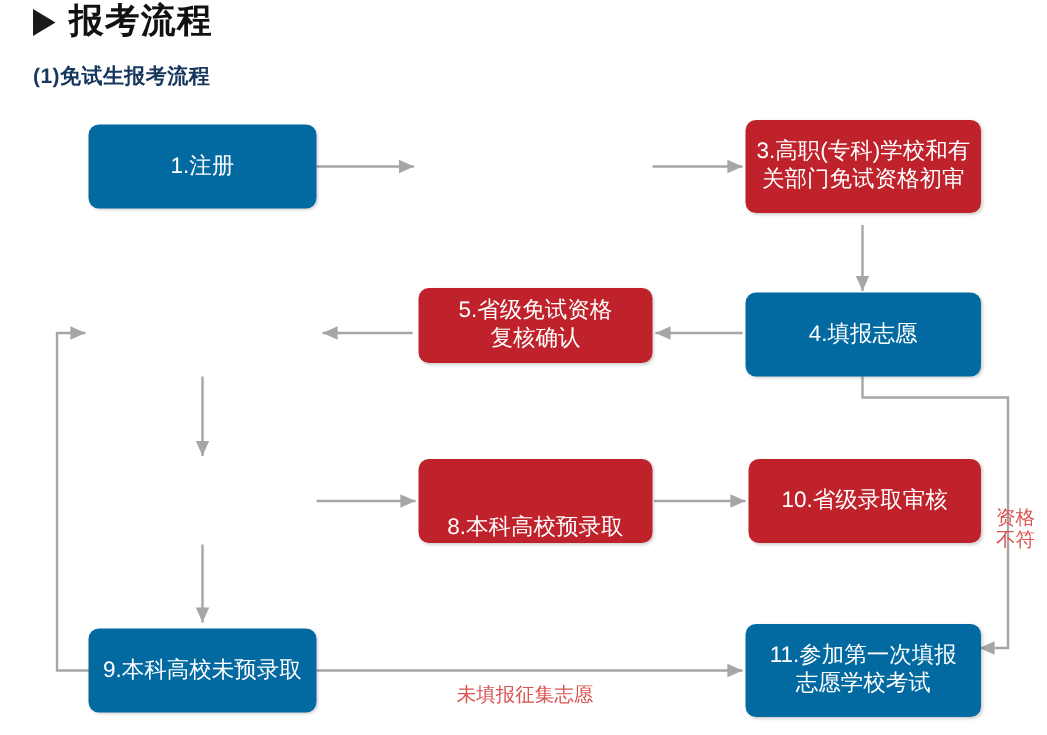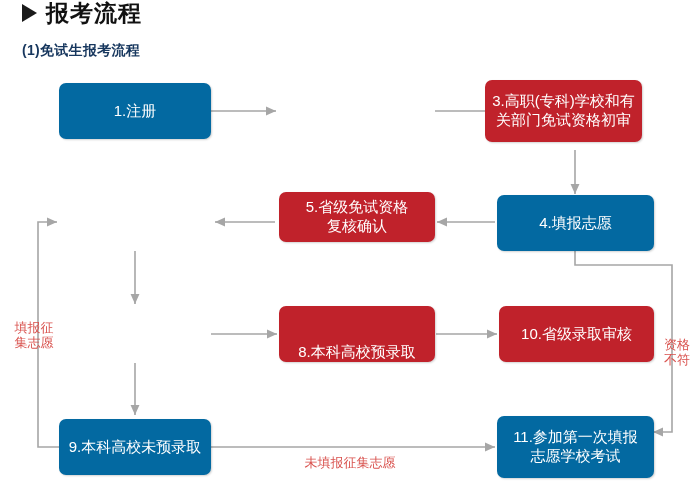--- a/index.html
+++ b/index.html
@@ -20,20 +20,21 @@
     left: 0; top: 0;
     width: 698px;
     height: 490px;
   }
   
   .title-row {
     position: absolute;
     left: 22px;
     top: 2px;
     display: flex;
+    align-items: center;
     gap: 9px;
   }
   .tri-marker {
     width: 0; height: 0;
     border-left: 15px solid #1a1a1a;
     border-top: 9px solid transparent;
     border-bottom: 9px solid transparent;
     margin-top: 2px;
   }
   .page-title {
@@ -134,21 +135,21 @@
 
       <path d="M575,251 L575,265 L672,265 L672,432 L653,432"></path>
     </g>
   </svg>
 
   <div class="node blue" style="left:59px;  top:83px;  width:152px; height:56px;">
     <span class="lbl">1.注册</span>
   </div>
 
 
-  <div class="node red" style="left:485px; top:80px;  width:157px; height:62px;">
+  <div class="node red" style="left:497px; top:80px;  width:157px; height:62px;">
     <span class="lbl">3.高职(专科)学校和有
 关部门免试资格初审</span>
   </div>
 
   <div class="node blue" style="left:497px; top:195px; width:157px; height:56px;">
     <span class="lbl">4.填报志愿</span>
   </div>
 
   <div class="node red" style="left:279px; top:192px; width:156px; height:50px;">
     <span class="lbl">5.省级免试资格
@@ -167,21 +168,19 @@
 
   <div class="node blue" style="left:59px;  top:419px; width:152px; height:56px;">
     <span class="lbl">9.本科高校未预录取</span>
   </div>
 
   <div class="node blue" style="left:497px; top:416px; width:157px; height:62px;">
     <span class="lbl">11.参加第一次填报
 志愿学校考试</span>
   </div>
 
-  <div class="edge-label" style="left:8px; top:320px; width:52px;">填报征
-集志愿</div>
 
   <div class="edge-label" style="left:658px; top:337px; width:38px;">资格
 不符</div>
 
   <div class="edge-label" style="left:230px; top:455px; width:240px;">未填报征集志愿</div>
 
 </div>
 
 </body></html>

